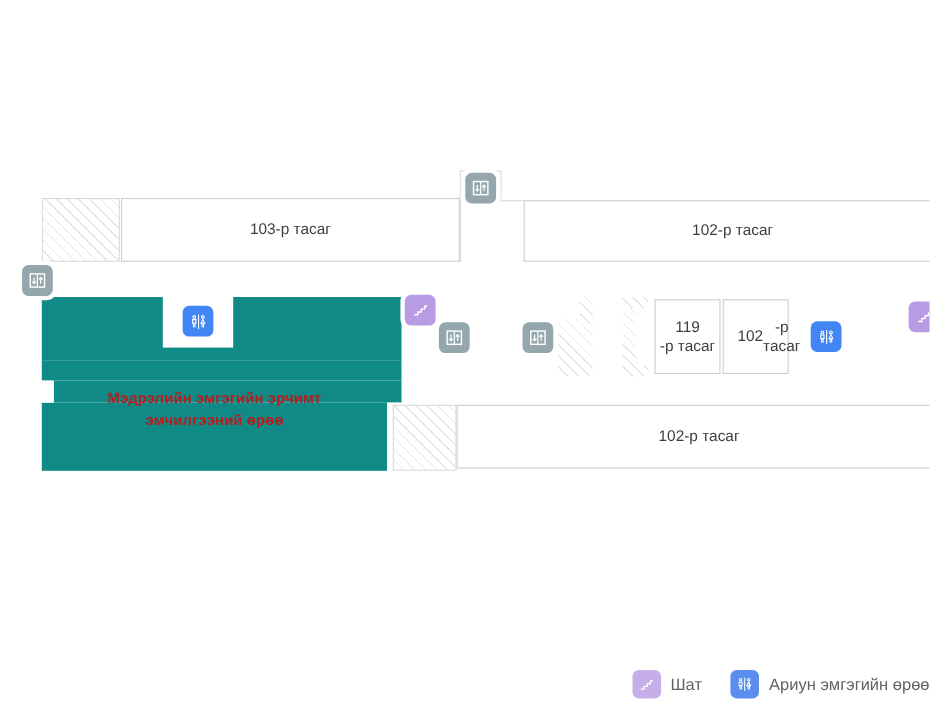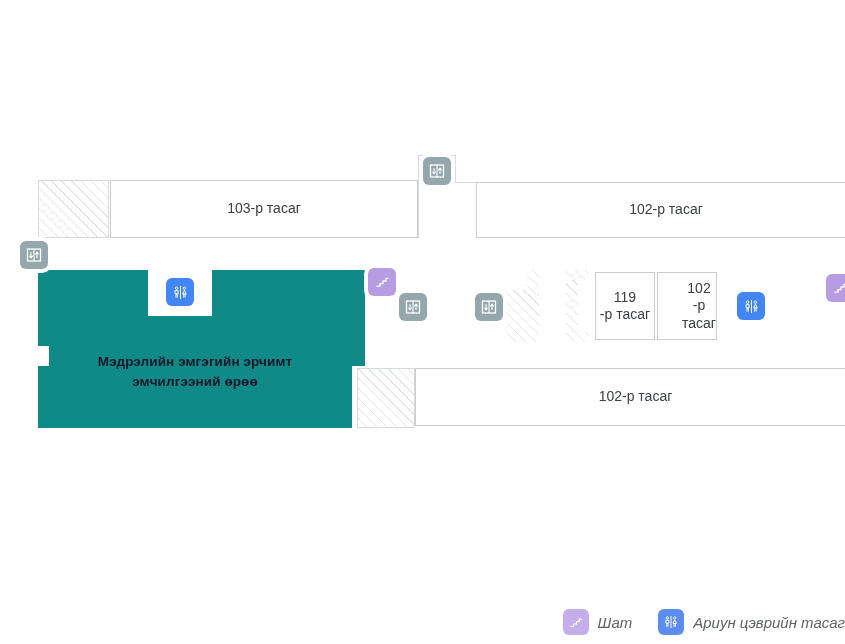--- a/index.html
+++ b/index.html
@@ -54,21 +54,21 @@
   }
   .hatch.noborder { border: none; }
 
   
   .teal {
     position: absolute;
     background: #0f8a86;
   }
   .teal-label {
     position: absolute;
-    color: #0f172a;
+    color: #b91c1c;
     font-size: 13.5px;
     font-weight: 700;
     line-height: 1.45;
     text-align: center;
     letter-spacing: .1px;
   }
   .white-notch {
     position: absolute;
     background: #ffffff;
   }
@@ -104,21 +104,20 @@
     height: 44px;
     display: flex;
     align-items: center;
     justify-content: flex-end;
     gap: 26px;
     padding-right: 0;
     box-sizing: border-box;
     background: #ffffff;
     white-space: nowrap;
     overflow: hidden;
-    font-style: italic;
   }
   .legend-item {
     display: flex;
     align-items: center;
     gap: 9px;
     flex: 0 0 auto;
   }
   .legend-swatch {
     width: 26px;
     height: 26px;
@@ -176,21 +175,21 @@
   <div class="hatch noborder" style="left:527px; top:270px; width:12px; height:24px;"></div>
 
   <div class="hatch noborder" style="left:566px; top:270px; width:12px; height:72px;"></div>
   <div class="hatch noborder" style="left:566px; top:270px; width:23px; height:10px;"></div>
   <div class="hatch noborder" style="left:566px; top:332px; width:23px; height:10px;"></div>
 
   <div class="room small" style="left:595px; top:272px; width:60px; height:68px; flex-direction:column;">
     <span>119</span>
     <span>-р тасаг</span>
   </div>
-  <div class="room small" style="left:657px; top:272px; width:60px; height:68px; flex-direction:column;padding-left:24px;">
+  <div class="room small" style="left:657px; top:272px; width:60px; height:68px; padding-left:24px;">
     <span>102</span>
     <span>-р тасаг</span>
   </div>
 
   <div class="hatch" style="left:357px; top:368px; width:58px; height:60px;"></div>
 
   <div class="room" style="left:415px; top:368px; width:441px; height:58px;">
     <span>102-р тасаг</span>
   </div>
 
@@ -285,16 +284,16 @@
       <svg width="16" height="16" viewBox="0 0 17 17" aria-hidden="true">
         <line x1="8.5" y1="2" x2="8.5" y2="15" stroke="#ffffff" stroke-width="1"></line>
         <circle cx="4.6" cy="4.2" r="1.25" fill="none" stroke="#ffffff" stroke-width="1"></circle>
         <path d="M3.1 6.6 h3 v3.2 h-3 z" fill="none" stroke="#ffffff" stroke-width="1"></path>
         <path d="M4 9.8 v3.4 M5.3 9.8 v3.4" stroke="#ffffff" stroke-width="1" stroke-linecap="round"></path>
         <circle cx="12.4" cy="4.2" r="1.25" fill="none" stroke="#ffffff" stroke-width="1"></circle>
         <path d="M12.4 6.2 L10.6 10 h3.6 z" fill="none" stroke="#ffffff" stroke-width="1" stroke-linejoin="round"></path>
         <path d="M11.7 10 v3.2 M13.1 10 v3.2" stroke="#ffffff" stroke-width="1" stroke-linecap="round"></path>
       </svg>
     </span>
-    <span class="legend-label">Ариун цэврийн тасаг</span>
+    <span class="legend-label">Ариун эмгэгийн өрөө</span>
   </div>
 
 </div>
 
 </body></html>

